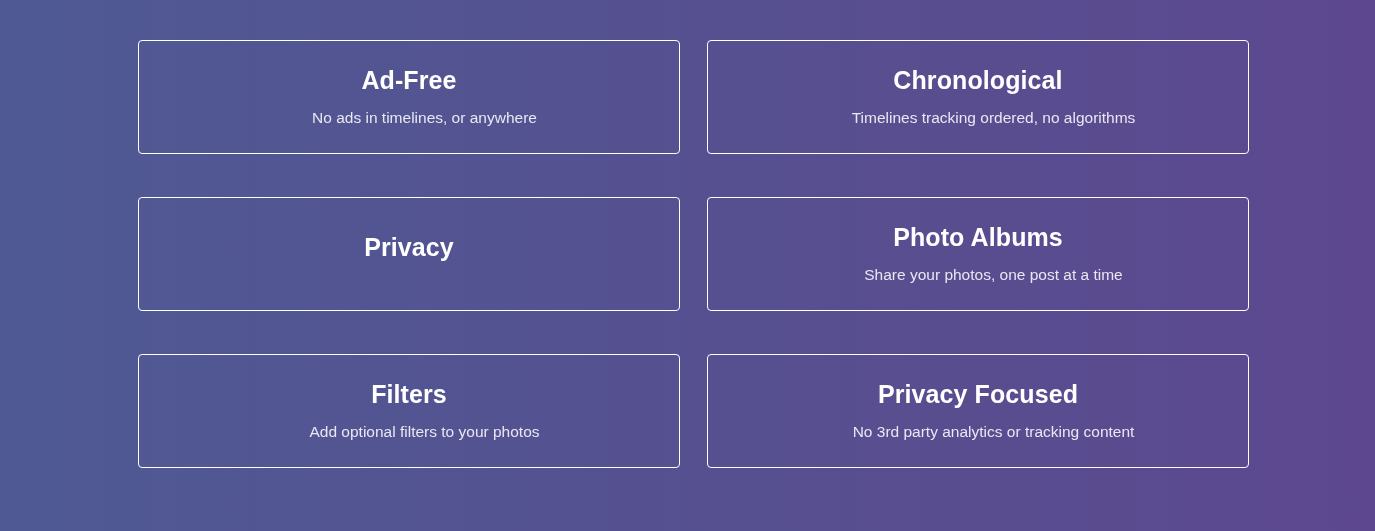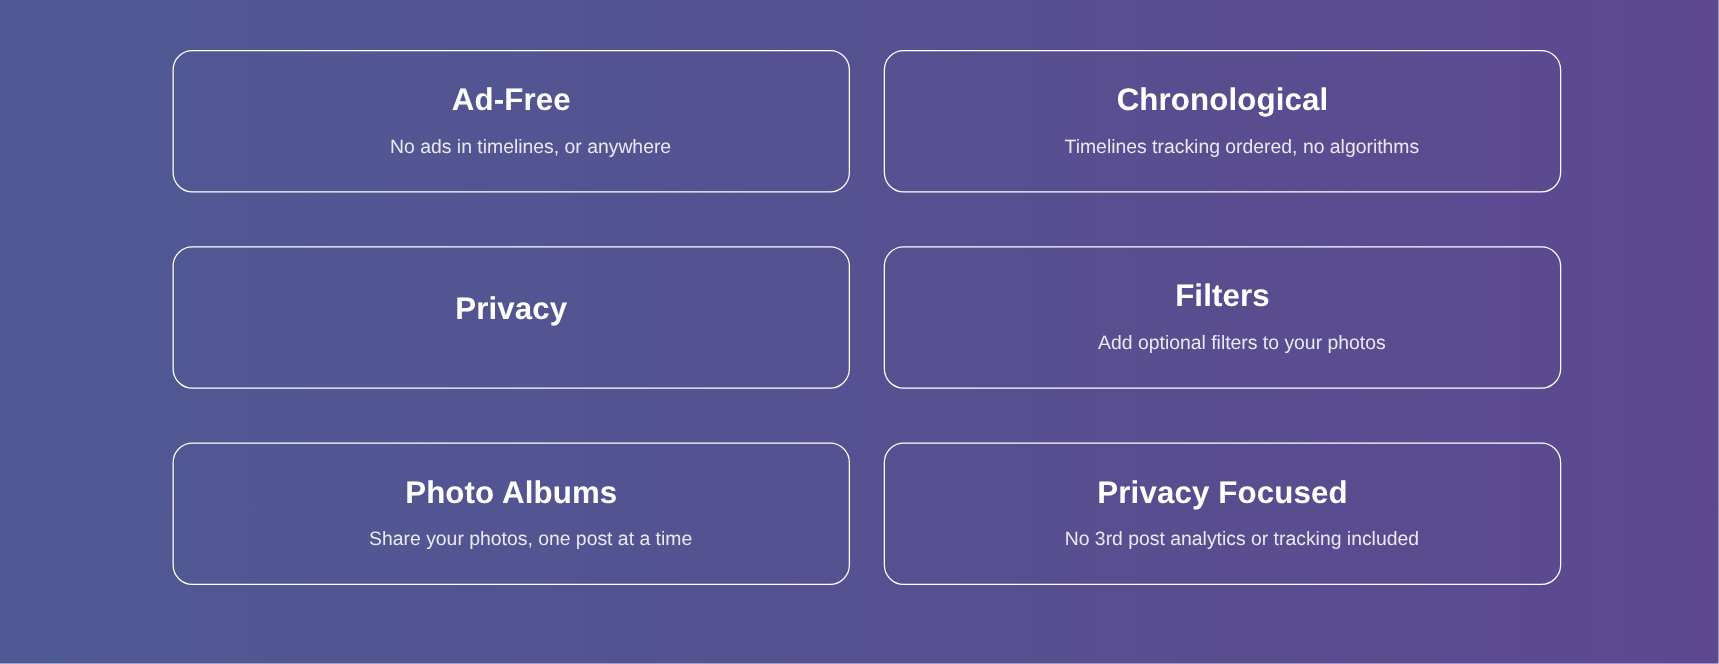--- a/index.html
+++ b/index.html
@@ -32,21 +32,21 @@
     width: 1111px;
     display: grid;
     grid-template-columns: 542px 542px;
     grid-template-rows: 114px 114px 114px;
     column-gap: 27px;
     row-gap: 43px;
   }
 
   .feature-card {
     border: 1px solid #ffffff;
-    border-radius: 16px;
+    border-radius: 4px;
     background: transparent;
     display: flex;
     flex-direction: column;
     align-items: center;
     justify-content: center;
     text-align: center;
     padding: 8px 16px;
   }
 
   .feature-title {
@@ -81,29 +81,29 @@
     <div class="feature-card">
       <div class="feature-title">Chronological</div>
       <div class="feature-subtitle">Timelines tracking ordered, no algorithms</div>
     </div>
 
     <div class="feature-card">
       <div class="feature-title">Privacy</div>
     </div>
 
     <div class="feature-card">
+      <div class="feature-title">Photo Albums</div>
+      <div class="feature-subtitle">Share your photos, one post at a time</div>
+    </div>
+
+    <div class="feature-card">
       <div class="feature-title">Filters</div>
       <div class="feature-subtitle">Add optional filters to your photos</div>
     </div>
 
     <div class="feature-card">
-      <div class="feature-title">Photo Albums</div>
-      <div class="feature-subtitle">Share your photos, one post at a time</div>
-    </div>
-
-    <div class="feature-card">
       <div class="feature-title">Privacy Focused</div>
-      <div class="feature-subtitle">No 3rd post analytics or tracking included</div>
+      <div class="feature-subtitle">No 3rd party analytics or tracking content</div>
     </div>
 
   </div>
 
 </div>
 
 </body></html>

